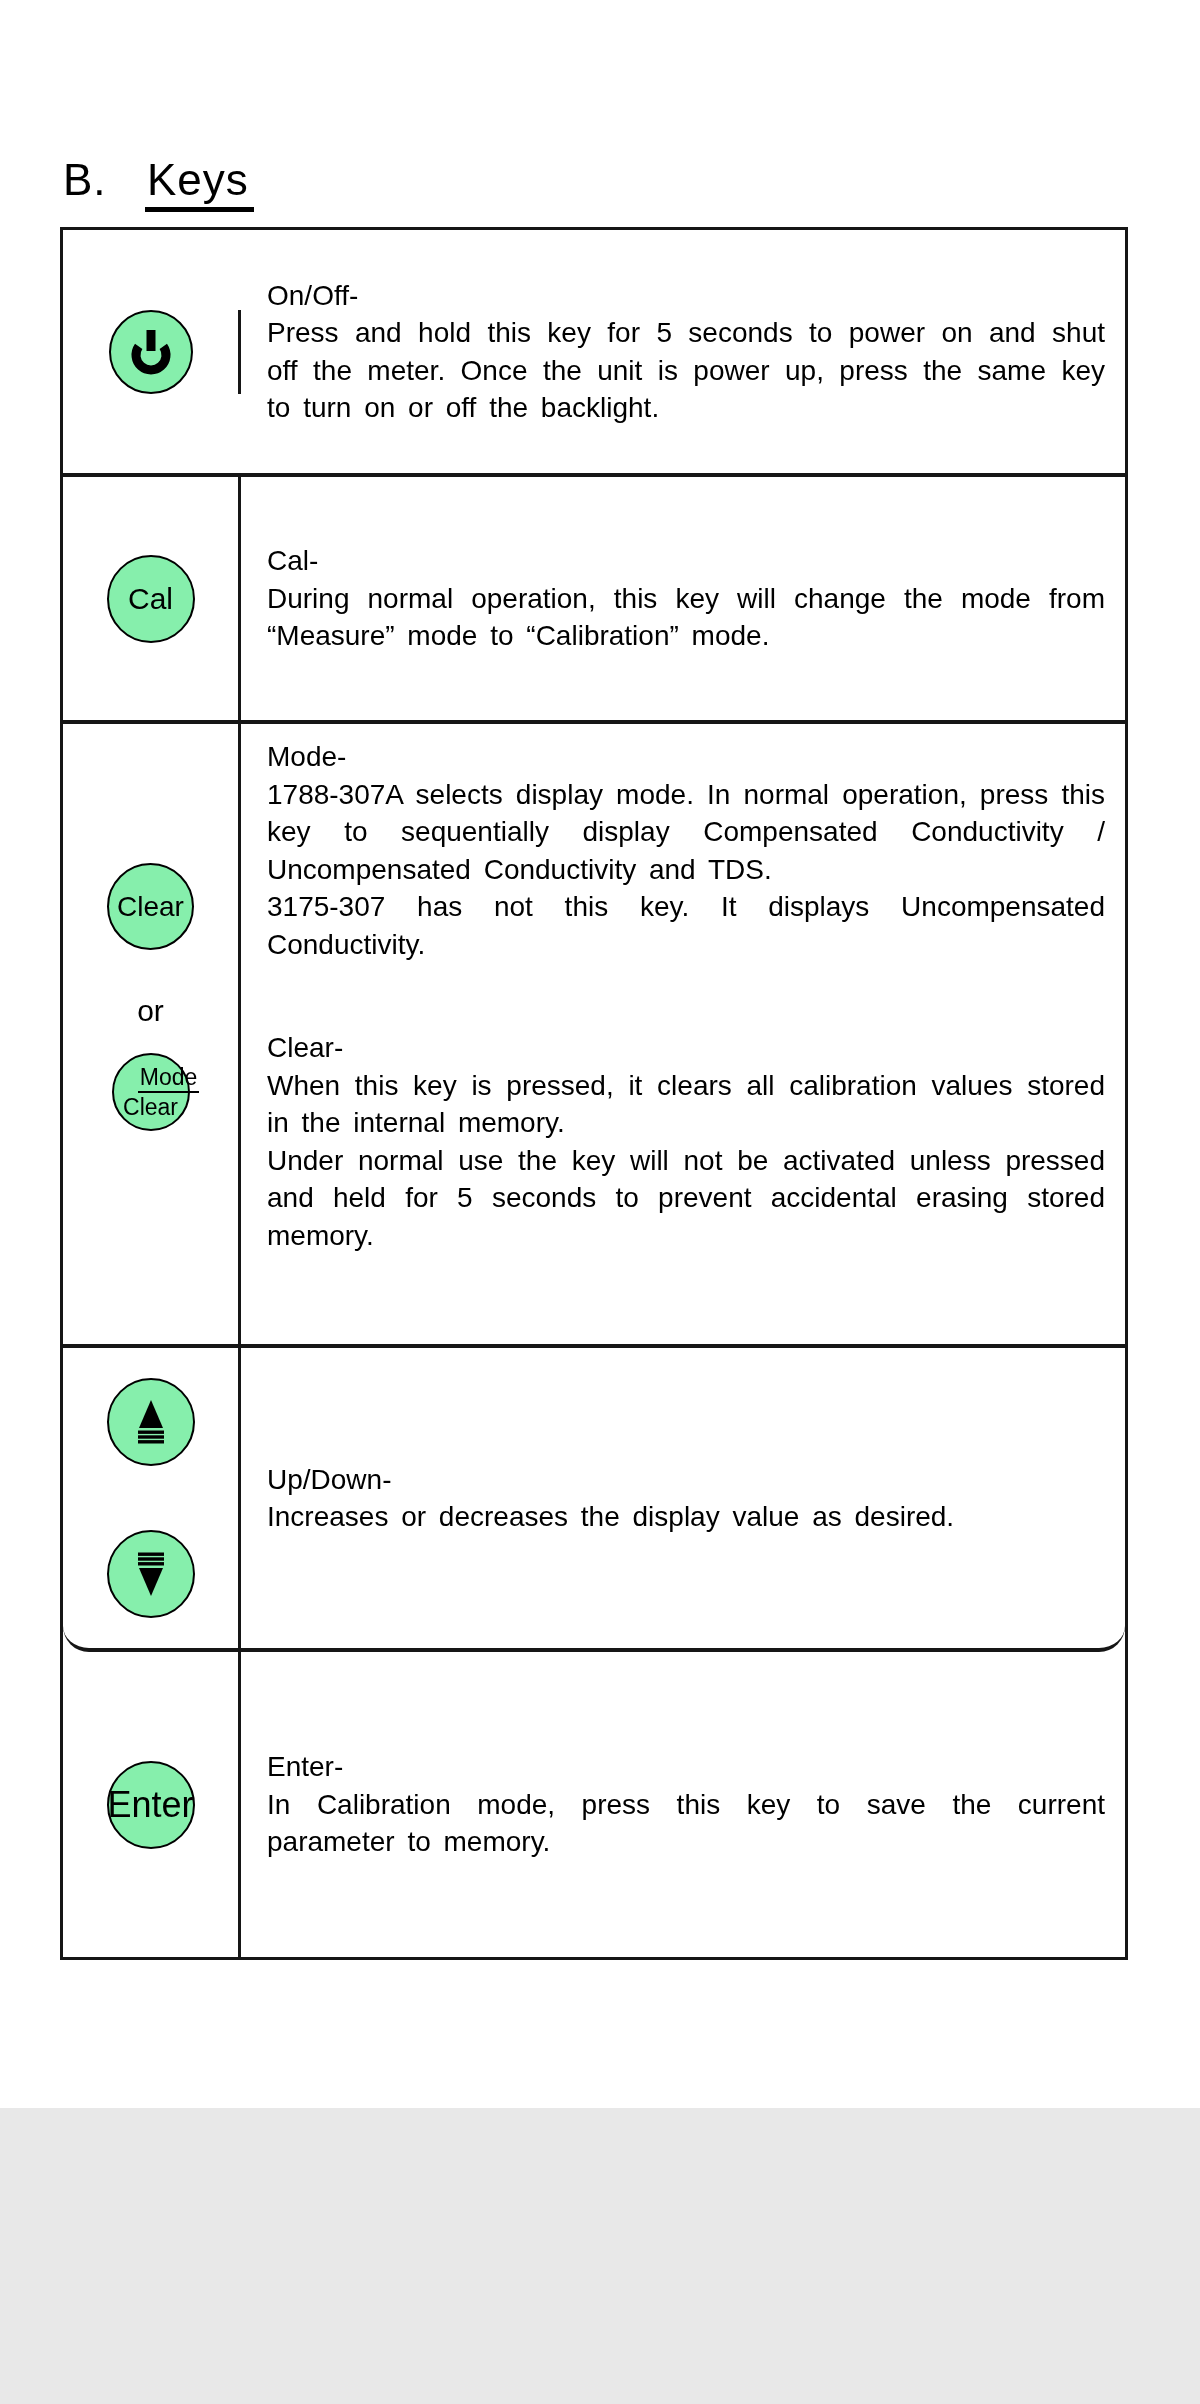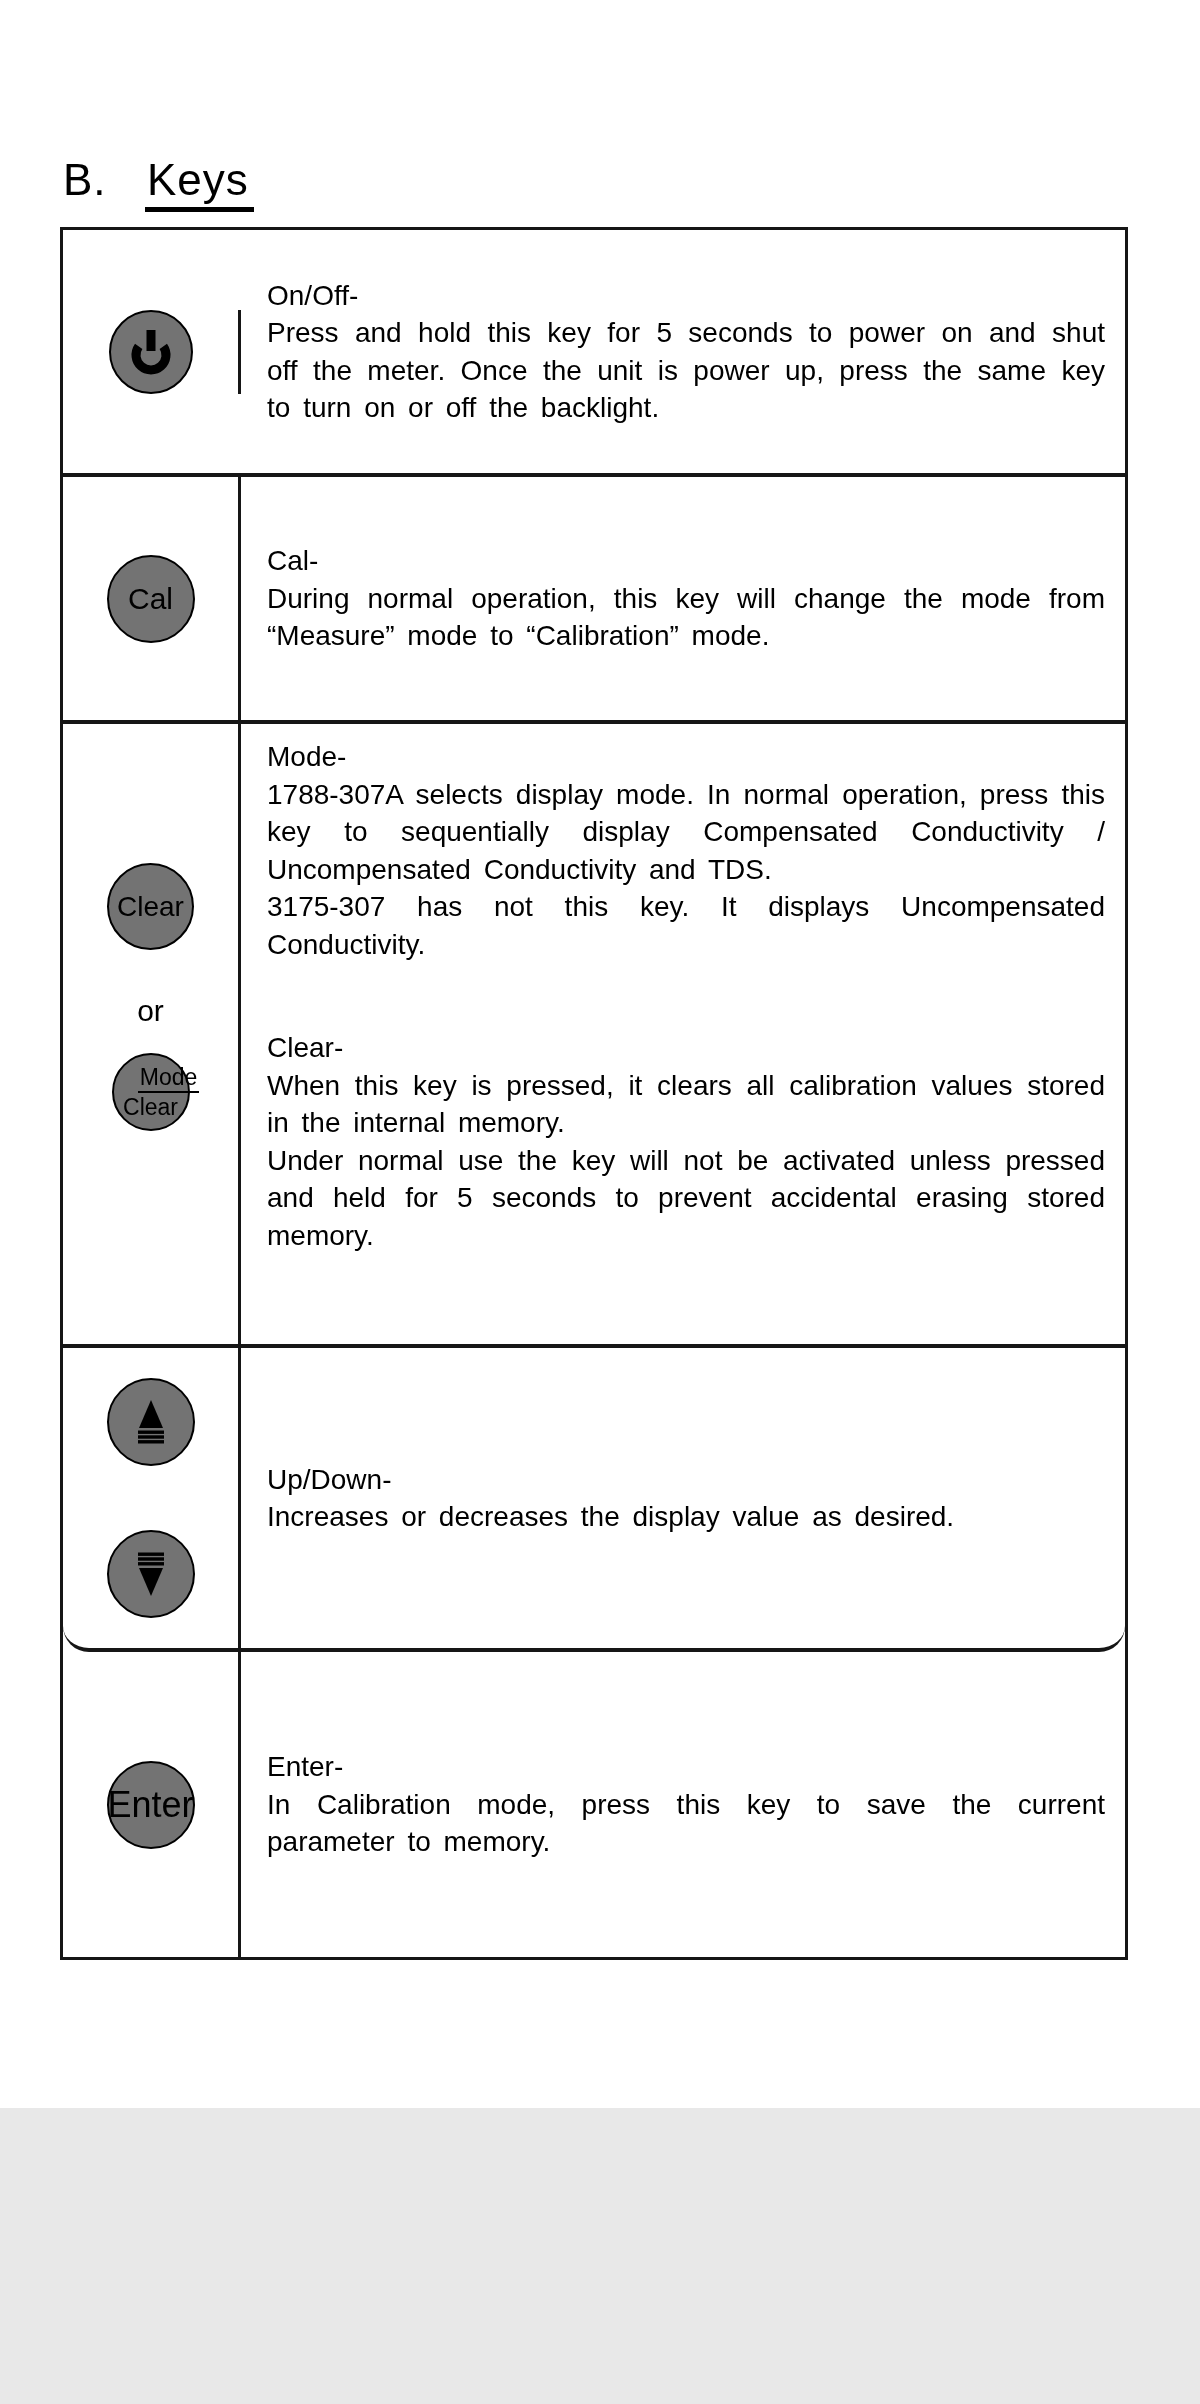--- a/index.html
+++ b/index.html
@@ -33,21 +33,21 @@
     flex:1; box-sizing:border-box; padding:0 20px 0 26px;
     display:flex; flex-direction:column; justify-content:center;
     font-size:28px; line-height:37.5px;
   }
   .row-mode .dcol { justify-content:flex-start; padding-top:14px; }
   .dbody { text-align:justify; word-spacing:5px; }
   .dheading { text-align:left; }
   .gap-heading { margin-top:66px; }
 
   .key-btn {
-    border:2px solid #000; border-radius:50%; background:#737373;
+    border:2px solid #000; border-radius:50%; background:#86efac;
     display:flex; align-items:center; justify-content:center; box-sizing:border-box;
   }
   .btn-power { width:84px; height:84px; }
   .btn-cal   { width:88px; height:88px; font-size:30px; }
   .btn-clear { width:87px; height:87px; font-size:28px; }
   .btn-modeclear { width:78px; height:78px; }
   .btn-arrow { width:88px; height:88px; }
   .btn-enter { width:88px; height:88px; font-size:36px; }
 
   .key-stack { display:flex; flex-direction:column; align-items:center; position:relative; top:-37px; }

